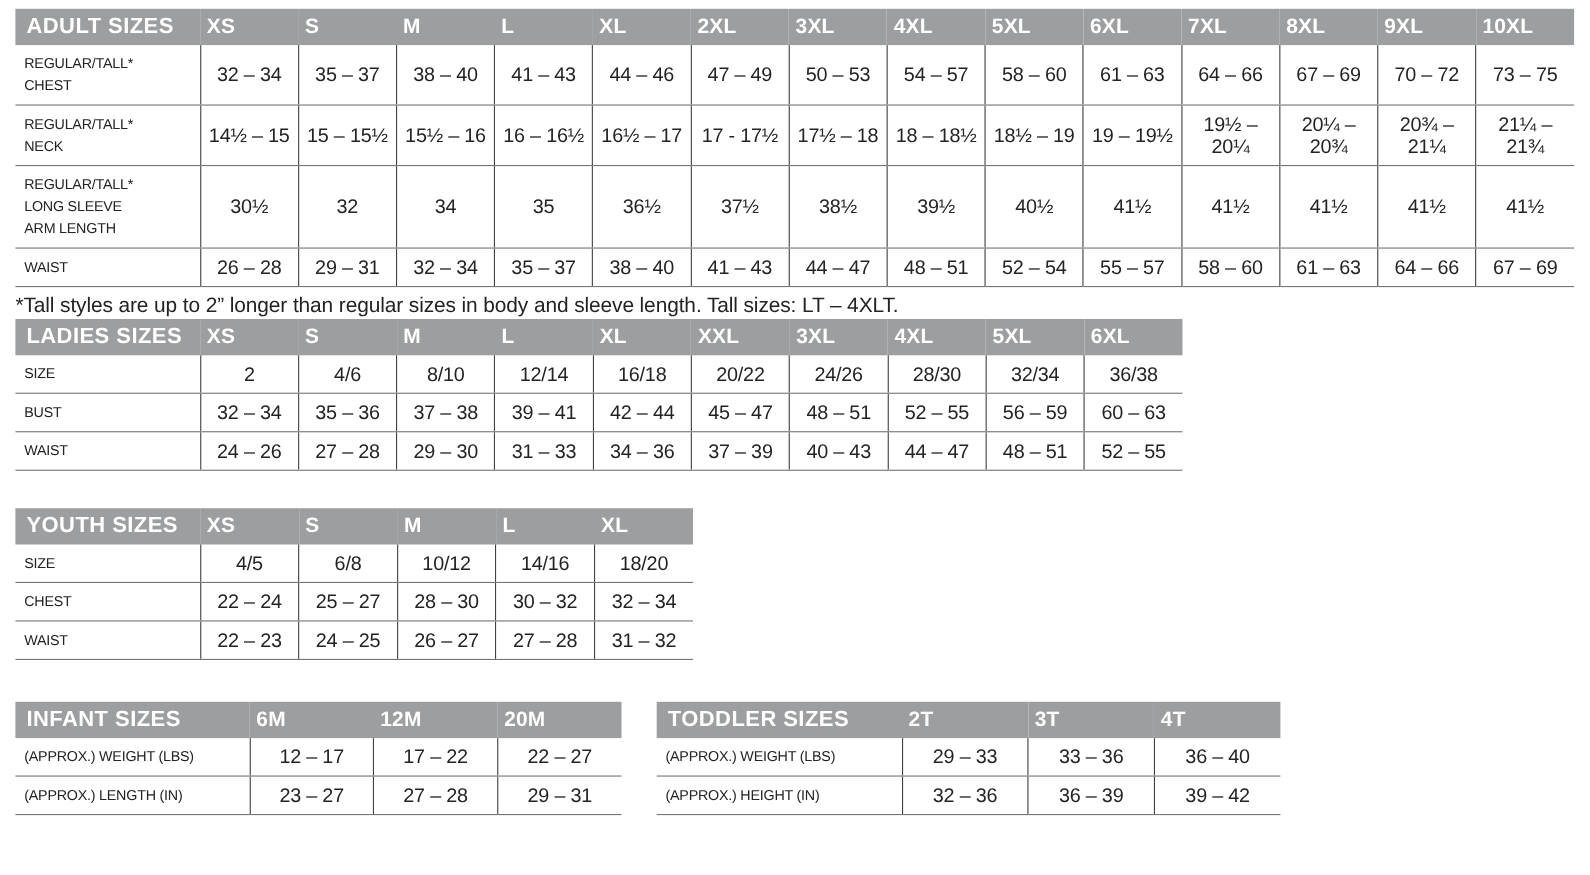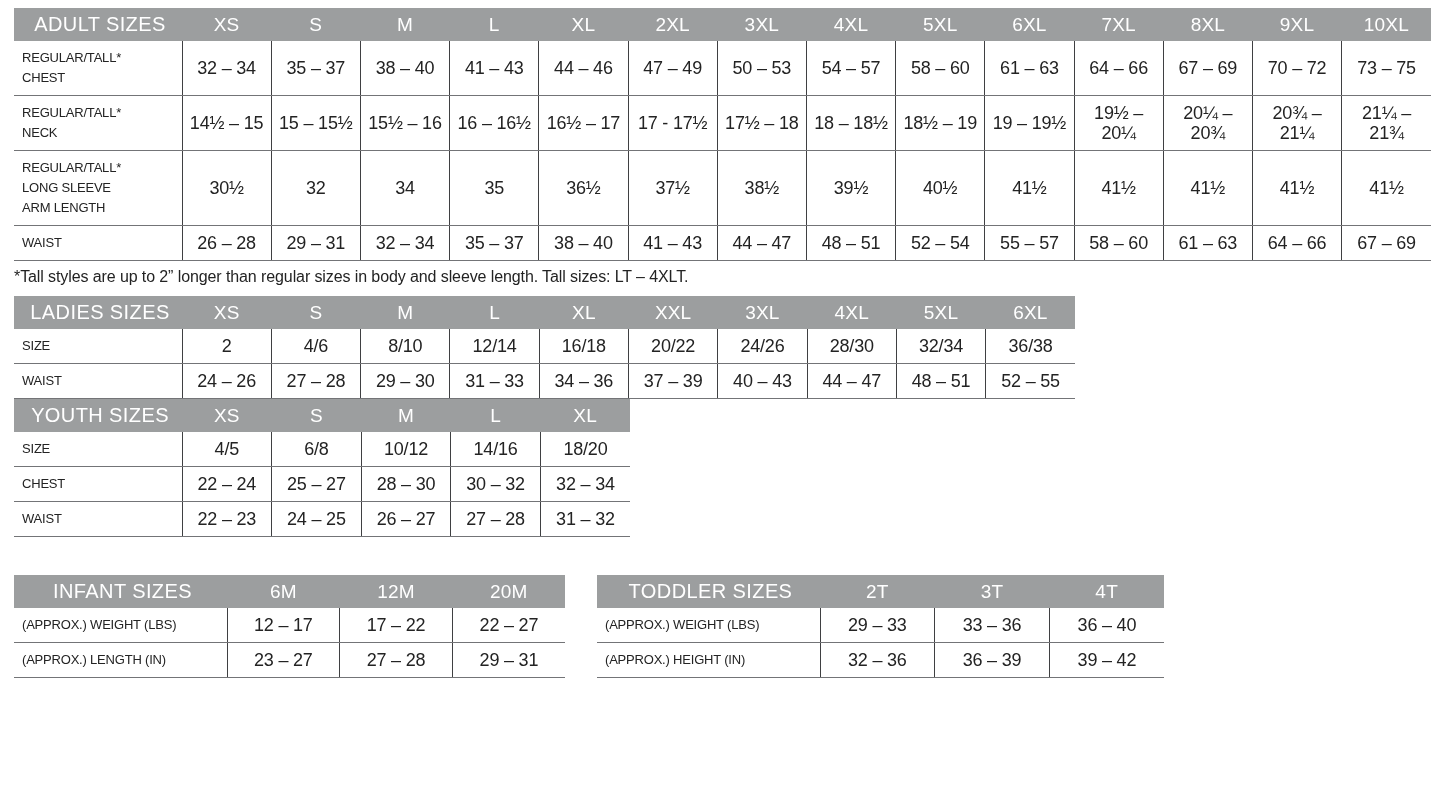--- a/index.html
+++ b/index.html
@@ -10,36 +10,36 @@
   html,body{margin:0;padding:0;}
   body{
     width:1445px;height:795px;overflow:hidden;
     background:var(--page-bg);color:var(--body-text);
     font-family:"Liberation Sans",sans-serif;
   }
   .page{padding:8px 14px;}
   section.tbl{display:block;}
   table.sizes{border-collapse:collapse;table-layout:fixed;width:100%;}
   thead th{background:var(--header-bg);color:var(--header-text);padding:5px 6px;border:none;}
-  th.title{text-align:center;font-size:20px;font-weight:normal;letter-spacing:.4px;padding-left:10px;white-space:nowrap;}
-  th.colhead{font-weight:normal;font-size:19px;text-align:center;letter-spacing:.2px;}
+  th.title{text-align:left;font-size:20px;font-weight:bold;letter-spacing:.4px;padding-left:10px;white-space:nowrap;}
+  th.colhead{font-weight:bold;font-size:19px;text-align:left;letter-spacing:.2px;}
   tbody th.rowlabel{
     text-align:left;font-weight:normal;font-size:13px;letter-spacing:-0.2px;
     padding:7px 4px 7px 8px;border-bottom:1.5px solid var(--divider-h);
     white-space:pre-line;line-height:20px;
   }
   td.cell{
     font-size:18px;text-align:center;letter-spacing:-0.2px;
     padding:7px 2px;border-bottom:1.5px solid var(--divider-h);
     border-left:1.5px solid var(--divider-v);
     white-space:pre-line;line-height:20px;
   }
-  .footnote{margin:7px 0 10px 0;font-size:16px;letter-spacing:-0.1px;}
+  .footnote{margin:7px 0 0 0;font-size:19px;letter-spacing:-0.1px;}
   .m-ladies{}
-  .m-youth{}
+  .m-youth{margin-top:34px;}
   .pair{display:flex;gap:32px;margin-top:38px;align-items:flex-start;}
 </style>
 </head>
 <body>
 
 <div class="page">
 
   <section class="tbl" style="width:1417px">
       <table class="sizes">
         <colgroup>
@@ -199,20 +199,33 @@
             <td class="cell">8/10</td>
             <td class="cell">12/14</td>
             <td class="cell">16/18</td>
             <td class="cell">20/22</td>
             <td class="cell">24/26</td>
             <td class="cell">28/30</td>
             <td class="cell">32/34</td>
             <td class="cell">36/38</td>
           </tr>
           <tr>
+            <th class="rowlabel">BUST</th>
+            <td class="cell">32 – 34</td>
+            <td class="cell">35 – 36</td>
+            <td class="cell">37 – 38</td>
+            <td class="cell">39 – 41</td>
+            <td class="cell">42 – 44</td>
+            <td class="cell">45 – 47</td>
+            <td class="cell">48 – 51</td>
+            <td class="cell">52 – 55</td>
+            <td class="cell">56 – 59</td>
+            <td class="cell">60 – 63</td>
+          </tr>
+          <tr>
             <th class="rowlabel">WAIST</th>
             <td class="cell">24 – 26</td>
             <td class="cell">27 – 28</td>
             <td class="cell">29 – 30</td>
             <td class="cell">31 – 33</td>
             <td class="cell">34 – 36</td>
             <td class="cell">37 – 39</td>
             <td class="cell">40 – 43</td>
             <td class="cell">44 – 47</td>
             <td class="cell">48 – 51</td>

